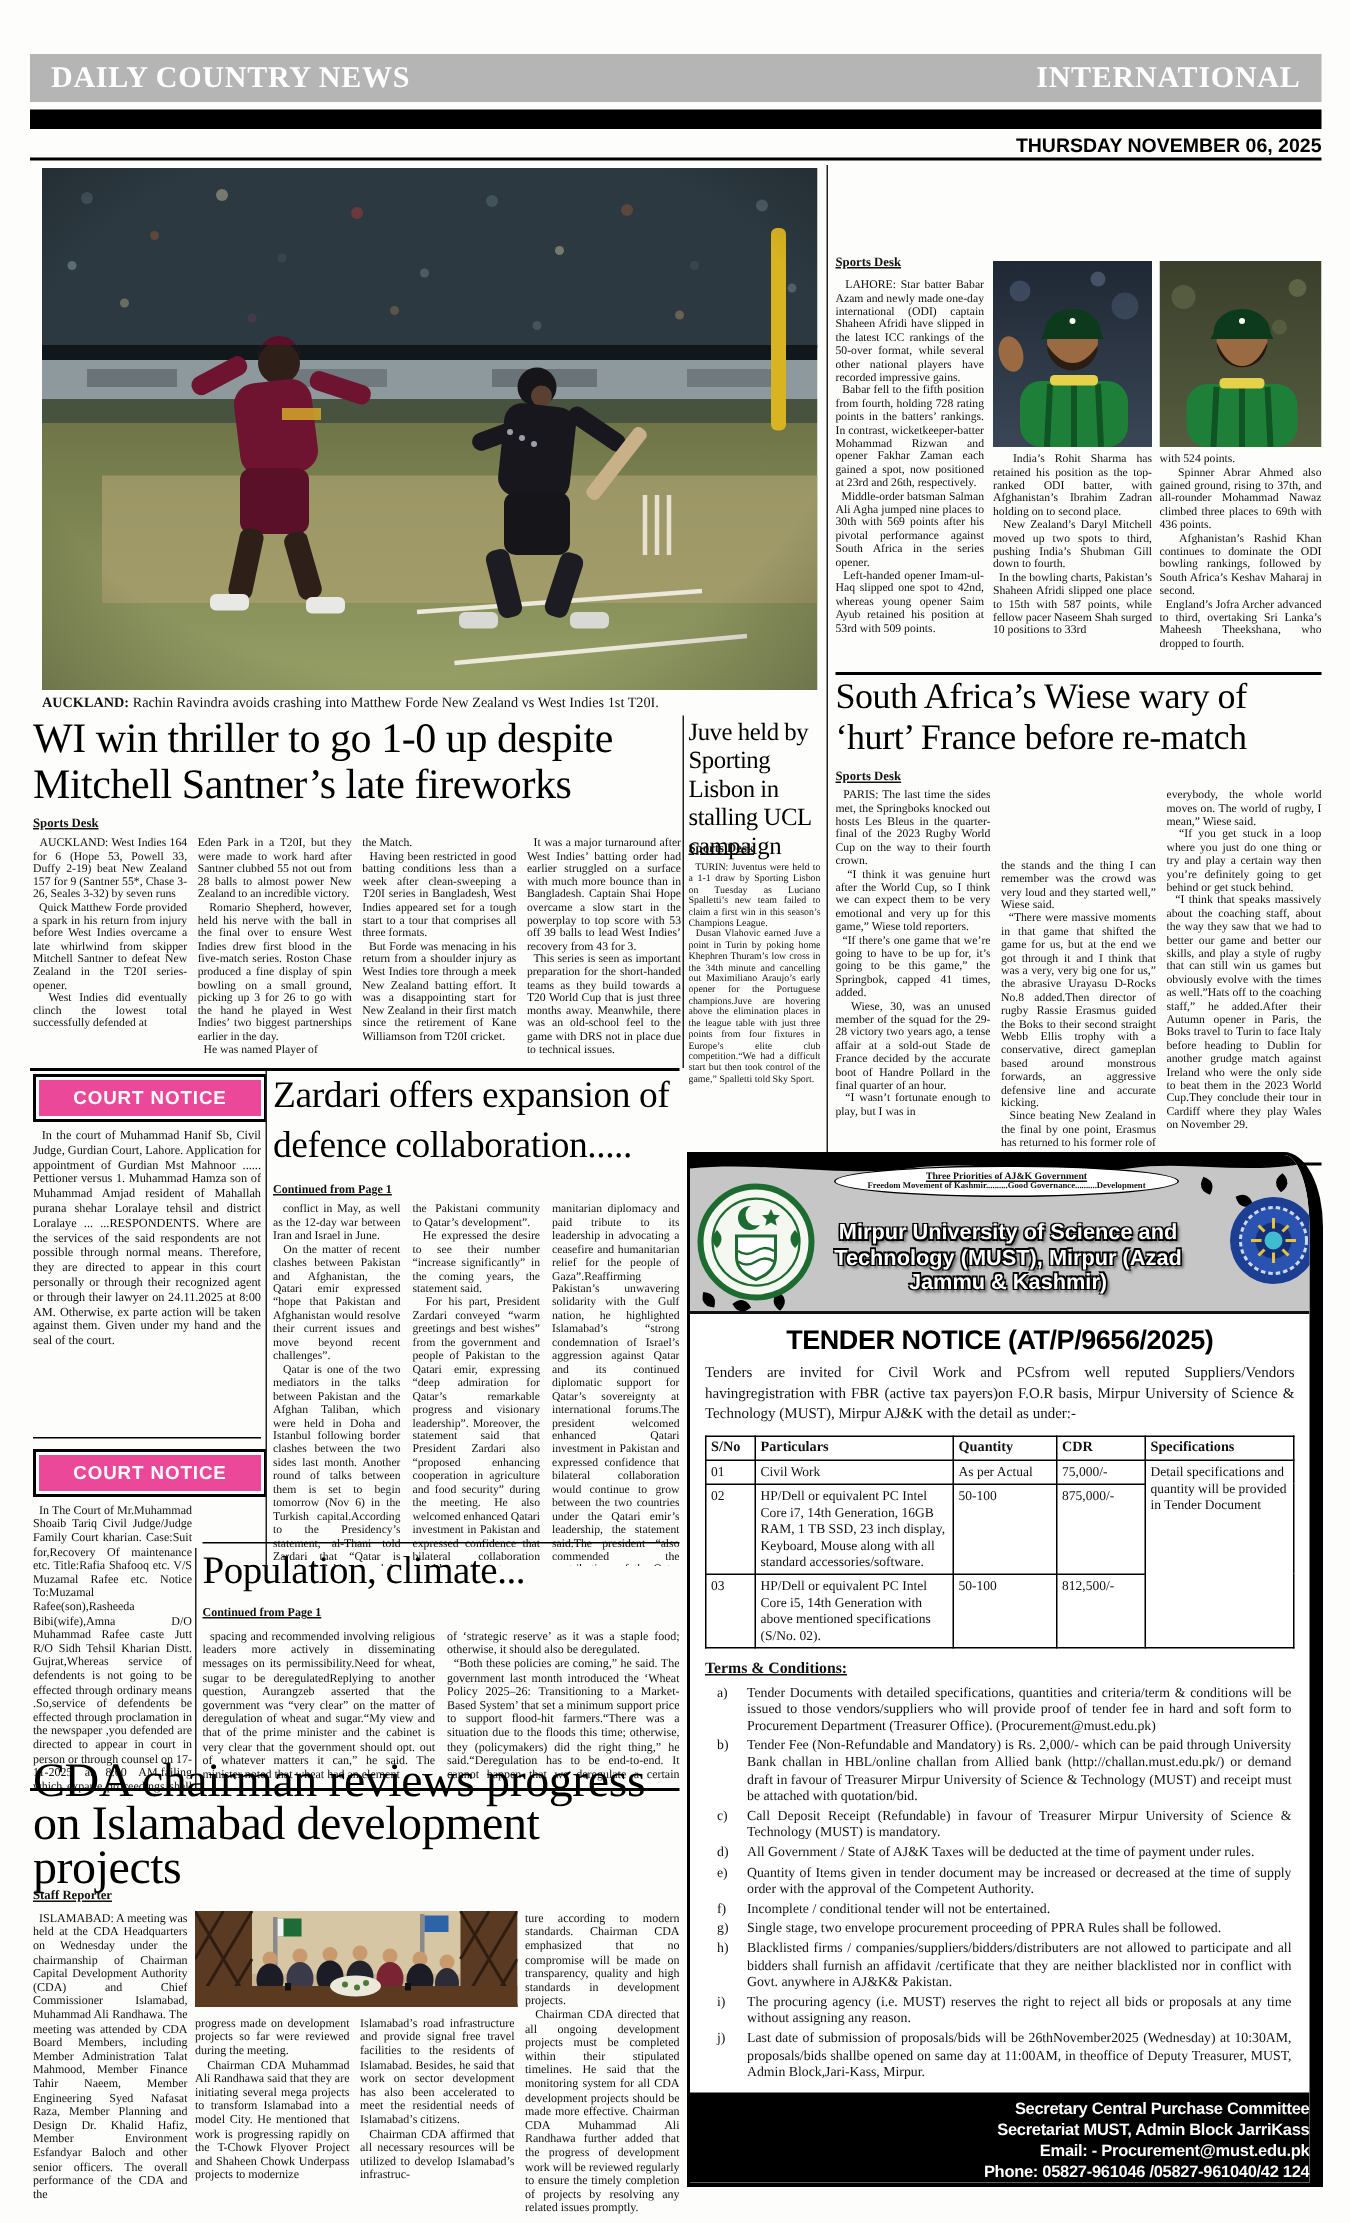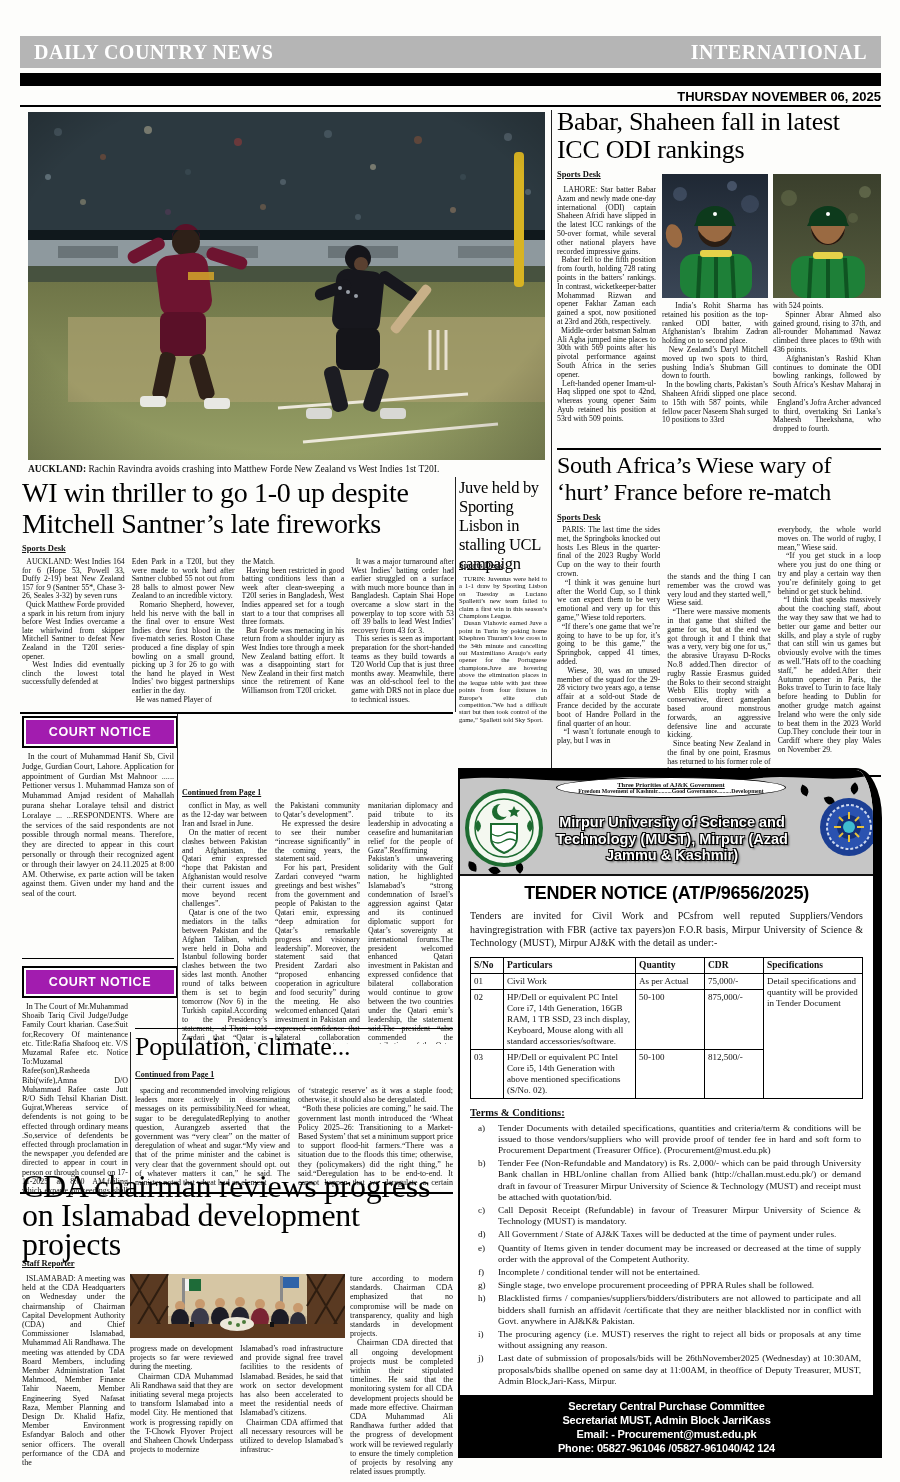--- a/index.html
+++ b/index.html
@@ -14,21 +14,21 @@
   .rule-h{background:#000;}
   .rule-v{background:#222;width:1px;}
   .headline{font-family:"Liberation Serif",serif;font-weight:400;color:#000;letter-spacing:-.3px;}
   .byline{font-weight:bold;text-decoration:underline;font-size:8.5px;}
   .body-txt{text-align:justify;white-space:pre-line;overflow:hidden;color:#0d0d0d;}
   .cols{display:flex;}
   .caption{font-size:9.5px;}
   .caption b{font-weight:bold;}
   
   .notice-box{border:2px solid #000;padding:2px;background:#fff;}
-  .notice-box-in{background:#a21caf;color:#fff;text-align:center;font-family:"Liberation Sans",sans-serif;
+  .notice-box-in{background:#ec4899;color:#fff;text-align:center;font-family:"Liberation Sans",sans-serif;
                  font-weight:bold;font-size:12.5px;letter-spacing:.6px;padding:5px 16px;}
   
   .ad{border:2px solid #000;border-right:9px solid #000;border-top-right-radius:26px 50px;
       border-bottom:3px solid #000;background:#fff;box-sizing:border-box;overflow:hidden;}
   .ad-head{position:relative;background:#c6c6c6;border-bottom:2px solid #111;overflow:visible;}
   .ad-wave{position:absolute;top:0;left:0;width:100%;height:14px;}
   .oval{position:absolute;left:96px;top:7px;width:230px;background:#fff;border:1.5px solid #000;
         border-radius:50%;text-align:center;padding:3px 6px;box-sizing:border-box;}
   .oval .l1{font-weight:bold;font-size:6.5px;text-decoration:underline;font-family:"Liberation Serif",serif;}
   .oval .l2{font-weight:bold;font-size:5.8px;font-family:"Liberation Serif",serif;}
@@ -167,21 +167,20 @@
 
   <div class="abs rule-v" style="left:455px;top:477px;height:235px;"></div>
   <div class="abs rule-v" style="left:551px;top:110px;height:666px;"></div>
   <div class="abs rule-h" style="left:20px;top:712px;width:433px;height:2px;"></div>
 
   <div class="abs headline" style="left:459px;top:478px;width:88px;font-size:16.5px;line-height:19px;">Juve held by Sporting Lisbon in stalling UCL campaign</div>
   <div class="abs byline" style="left:459px;top:560px;">Sports Desk</div>
   <div class="abs body-txt" style="left:459px;top:575px;width:88px;height:172px;font-size:6.6px;line-height:7.4px;">&nbsp;&nbsp;TURIN: Juventus were held to a 1-1 draw by Sporting Lisbon on Tuesday as Luciano Spalletti’s new team failed to claim a first win in this season’s Champions League.
 &nbsp;&nbsp;Dusan Vlahovic earned Juve a point in Turin by poking home Khephren Thuram’s low cross in the 34th minute and cancelling out Maximiliano Araujo’s early opener for the Portuguese champions.Juve are hovering above the elimination places in the league table with just three points from four fixtures in Europe’s elite club competition.“We had a difficult start but then took control of the game,” Spalletti told Sky Sport.</div>
 
-  <div class="abs headline" style="left:557px;top:108px;width:324px;font-size:26px;line-height:28px;">Babar, Shaheen fall in latest ICC ODI rankings</div>
   <div class="abs byline" style="left:557px;top:169px;">Sports Desk</div>
   <div class="abs" style="left:662px;top:174px;width:106px;height:124px;">
     <svg width="106" height="124" viewBox="0 0 106 124">
       <linearGradient id="bp1" x1="0" y1="0" x2="0" y2="1">
           <stop offset="0" stop-color="#1f2834"></stop>
           <stop offset="1" stop-color="#3a4656"></stop>
         </linearGradient>
       <rect width="106" height="124" fill="url(#bp1)"></rect>
       <circle cx="18" cy="20" r="7" fill="#55657f" opacity="0.5"></circle>
         <circle cx="88" cy="30" r="9" fill="#55657f" opacity="0.4"></circle>
@@ -256,20 +255,21 @@
   <div class="abs rule-h" style="left:22px;top:958px;width:152px;height:1px;"></div>
 
   <div class="abs notice-box" style="left:22px;top:966px;width:148px;">
     <div class="notice-box-in">COURT NOTICE</div>
   </div>
   <div class="abs body-txt" style="left:22px;top:1002px;width:106px;height:194px;font-size:8px;line-height:9.2px;">&nbsp;&nbsp;In The Court of Mr.Muhammad Shoaib Tariq Civil Judge/Judge Family Court kharian. Case:Suit for,Recovery Of maintenance etc. Title:Rafia Shafooq etc. V/S Muzamal Rafee etc. Notice To:Muzamal Rafee(son),Rasheeda Bibi(wife),Amna D/O Muhammad Rafee caste Jutt R/O Sidh Tehsil Kharian Distt. Gujrat,Whereas service of defendents is not going to be effected through ordinary means .So,service of defendents be effected through proclamation in the newspaper ,you defended are directed to appear in court in person or through counsel on 17-11-2025 at 8:00 AM,failing which exparte proceedings shall be initiated against you. Judge Family Court Kharian.</div>
 
   <div class="abs rule-v" style="left:177px;top:714px;height:332px;"></div>
   <div class="abs rule-v" style="left:130px;top:1032px;height:160px;"></div>
 
+  <div class="abs headline" style="left:182px;top:714px;width:271px;font-size:25px;line-height:33px;">Zardari offers expansion of defence collaboration.....</div>
   <div class="abs byline" style="left:182px;top:788px;font-size:8px;">Continued from Page 1</div>
   <div class="abs cols" style="left:182px;top:802px;width:271px;height:242px;gap:8px;">
     <div class="body-txt" style="flex:1;font-size:7.8px;line-height:8.9px;">&nbsp;&nbsp;conflict in May, as well as the 12-day war between Iran and Israel in June.
 &nbsp;&nbsp;On the matter of recent clashes between Pakistan and Afghanistan, the Qatari emir expressed “hope that Pakistan and Afghanistan would resolve their current issues and move beyond recent challenges”.
 &nbsp;&nbsp;Qatar is one of the two mediators in the talks between Pakistan and the Afghan Taliban, which were held in Doha and Istanbul following border clashes between the two sides last month. Another round of talks between them is set to begin tomorrow (Nov 6) in the Turkish capital.According to the Presidency’s statement, al-Thani told Zardari that “Qatar is proud of Pakistan and its achievements, and deeply values the contribution of</div>
     <div class="body-txt" style="flex:1;font-size:7.8px;line-height:8.9px;">the Pakistani community to Qatar’s development”.
 &nbsp;&nbsp;He expressed the desire to see their number “increase significantly” in the coming years, the statement said.
 &nbsp;&nbsp;For his part, President Zardari conveyed “warm greetings and best wishes” from the government and people of Pakistan to the Qatari emir, expressing “deep admiration for Qatar’s remarkable progress and visionary leadership”. Moreover, the statement said that President Zardari also “proposed enhancing cooperation in agriculture and food security” during the meeting. He also welcomed enhanced Qatari investment in Pakistan and expressed confidence that bilateral collaboration would continue to grow between the two nations.He lauded Qatar’s growing global role as a “centre of dialogue and hu-</div>
     <div class="body-txt" style="flex:1;font-size:7.8px;line-height:8.9px;">manitarian diplomacy and paid tribute to its leadership in advocating a ceasefire and humanitarian relief for the people of Gaza”.Reaffirming Pakistan’s unwavering solidarity with the Gulf nation, he highlighted Islamabad’s “strong condemnation of Israel’s aggression against Qatar and its continued diplomatic support for Qatar’s sovereignty at international forums.The president welcomed enhanced Qatari investment in Pakistan and expressed confidence that bilateral collaboration would continue to grow between the two countries under the Qatari emir’s leadership, the statement said.The president “also commended the contributions of the Qatar Fund for Development, the Education Above All Foundation, and other Qatari humanitarian initiatives, paying special tribute to Sheikha Moza bint</div>
   </div>
@@ -455,21 +455,21 @@
       <div class="t-item">
           <span class="t-lab">i)</span>
           <span class="t-txt">The procuring agency (i.e. MUST) reserves the right to reject all bids or proposals at any time without assigning any reason.</span>
         </div>
       <div class="t-item">
           <span class="t-lab">j)</span>
           <span class="t-txt">Last date of submission of proposals/bids will be 26thNovember2025 (Wednesday) at 10:30AM, proposals/bids shallbe opened on same day at 11:00AM, in theoffice of Deputy Treasurer, MUST, Admin Block,Jari-Kass, Mirpur.</span>
         </div>
     </div>
 
-    <div class="ad-footer" style="position:absolute;left:0;bottom:0;width:100%;height:60px;box-sizing:border-box;">
+    <div class="ad-footer" style="position:absolute;left:0;bottom:0;width:100%;height:60px;box-sizing:border-box;text-align:right;">
       <div>Secretary Central Purchase Committee</div>
       <div>Secretariat MUST, Admin Block JarriKass</div>
       <div>Email: - Procurement@must.edu.pk</div>
       <div>Phone: 05827-961046 /05827-961040/42 124</div>
     </div>
   </div>
 
 </div>
 
 </body></html>

